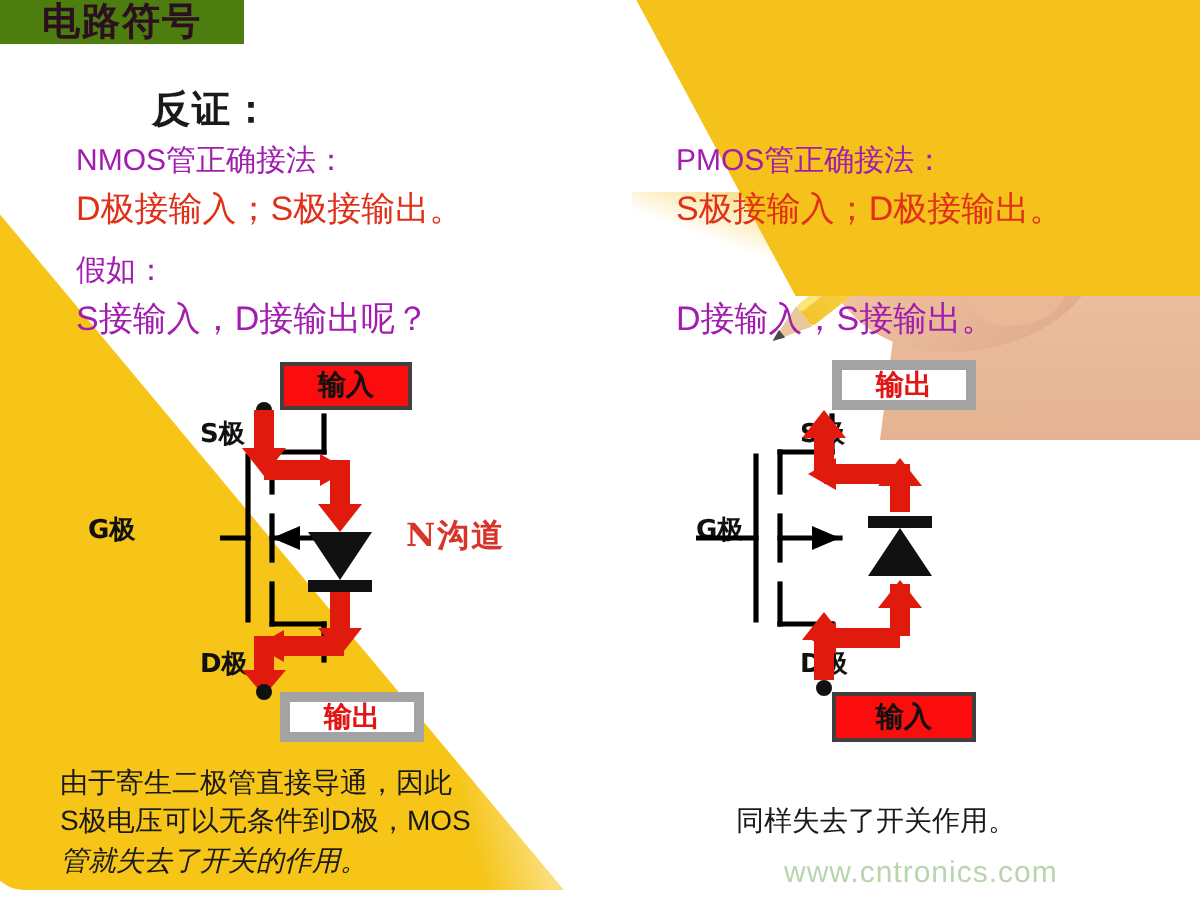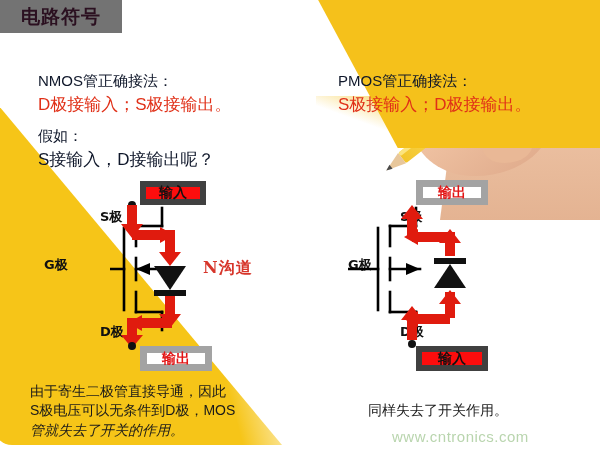--- a/index.html
+++ b/index.html
@@ -58,40 +58,40 @@
     position:absolute;
     left:180px;top:330px;
     width:120px;height:118px;
     background:linear-gradient(255deg,rgba(255,255,255,0.95) 8%,rgba(246,197,24,0.0) 58%);
     pointer-events:none;
   }
 
   
   .title-badge{
     position:absolute;left:0;top:0;
-    width:122px;height:33px;
-    background:#737373;
+    width:122px;height:22px;
+    background:#4d7c0f;
     display:flex;align-items:center;justify-content:center;
     color:#2b1020;
     font-size:19px;font-weight:700;
     letter-spacing:1px;
     font-family:"DejaVu Serif","Liberation Serif",serif;
   }
 
   
   .headline{
     position:absolute;left:76px;top:42px;
     font-size:19px;font-weight:700;color:#1a1a1a;
     font-family:"DejaVu Serif","Liberation Serif",serif;
     letter-spacing:1px;
   }
 
   
   .txt{position:absolute;white-space:nowrap;line-height:1.25;}
-  .t-black{color:#0f172a;}
+  .t-black{color:#a21caf;}
   .t-red{color:#E03018;}
   .s16{font-size:15px;}
   .s17{font-size:17px;}
 
   .col-left{left:38px;}
   .col-right{left:338px;}
 
   .l1{top:72px;}
   .l2{top:94px;}
   .l3{top:127px;text-align:right;}
@@ -103,22 +103,22 @@
   .r4{top:149px;}
 
   
   .io-box{
     position:absolute;
     display:flex;align-items:center;justify-content:center;
     font-size:14px;font-weight:700;
     font-family:"DejaVu Serif","Liberation Serif",serif;
     box-sizing:border-box;
   }
-  .io-red{background:#FC0D0D;border:6px solid #404040;color:#111111;}
-  .io-white{background:#ffffff;border:7px solid #a3a3a3;color:#E21414;text-align:center;}
+  .io-red{background:#FC0D0D;border:2px solid #404040;color:#111111;}
+  .io-white{background:#ffffff;border:5px solid #a3a3a3;color:#E21414;text-align:center;}
 
   .box-l-top{left:140px;top:181px;width:66px;height:24px;}
   .box-l-bot{left:140px;top:346px;width:72px;height:25px;}
   .box-r-top{left:416px;top:180px;width:72px;height:25px;}
   .box-r-bot{left:416px;top:346px;width:72px;height:25px;}
 
   
   .term{
     position:absolute;
     font-size:13px;font-weight:700;color:#111;
@@ -215,28 +215,30 @@
 
     <div class="yellow-corner"></div>
     <div class="yellow-corner-soft"></div>
 
     <div class="yellow-wedge"></div>
     <div class="yellow-wedge-fade"></div>
   </div>
 
   <div class="title-badge">电路符号</div>
 
+  <div class="headline">反证：</div>
 
   <div class="txt col-left l1 s16 t-black">NMOS管正确接法：</div>
   <div class="txt col-left l2 s17 t-red">D极接输入；S极接输出。</div>
   <div class="txt col-left l3 s16 t-black">假如：</div>
   <div class="txt col-left l4 s17 t-black">S接输入，D接输出呢？</div>
 
   <div class="txt col-right r1 s16 t-black">PMOS管正确接法：</div>
   <div class="txt col-right r2 s17 t-red">S极接输入；D极接输出。</div>
+  <div class="txt col-right r4 s17 t-black">D接输入，S接输出。</div>
 
   <div class="io-box io-red   box-l-top">输入</div>
   <div class="io-box io-white box-l-bot">输出</div>
 
   <div class="term lbl-ls">S极</div>
   <div class="term lbl-lg">G极</div>
   <div class="term lbl-ld">D极</div>
   <div class="chan chan-n">N沟道</div>
 
   <svg class="circuit circ-left" viewBox="0 0 130 150" xmlns="http://www.w3.org/2000/svg">

